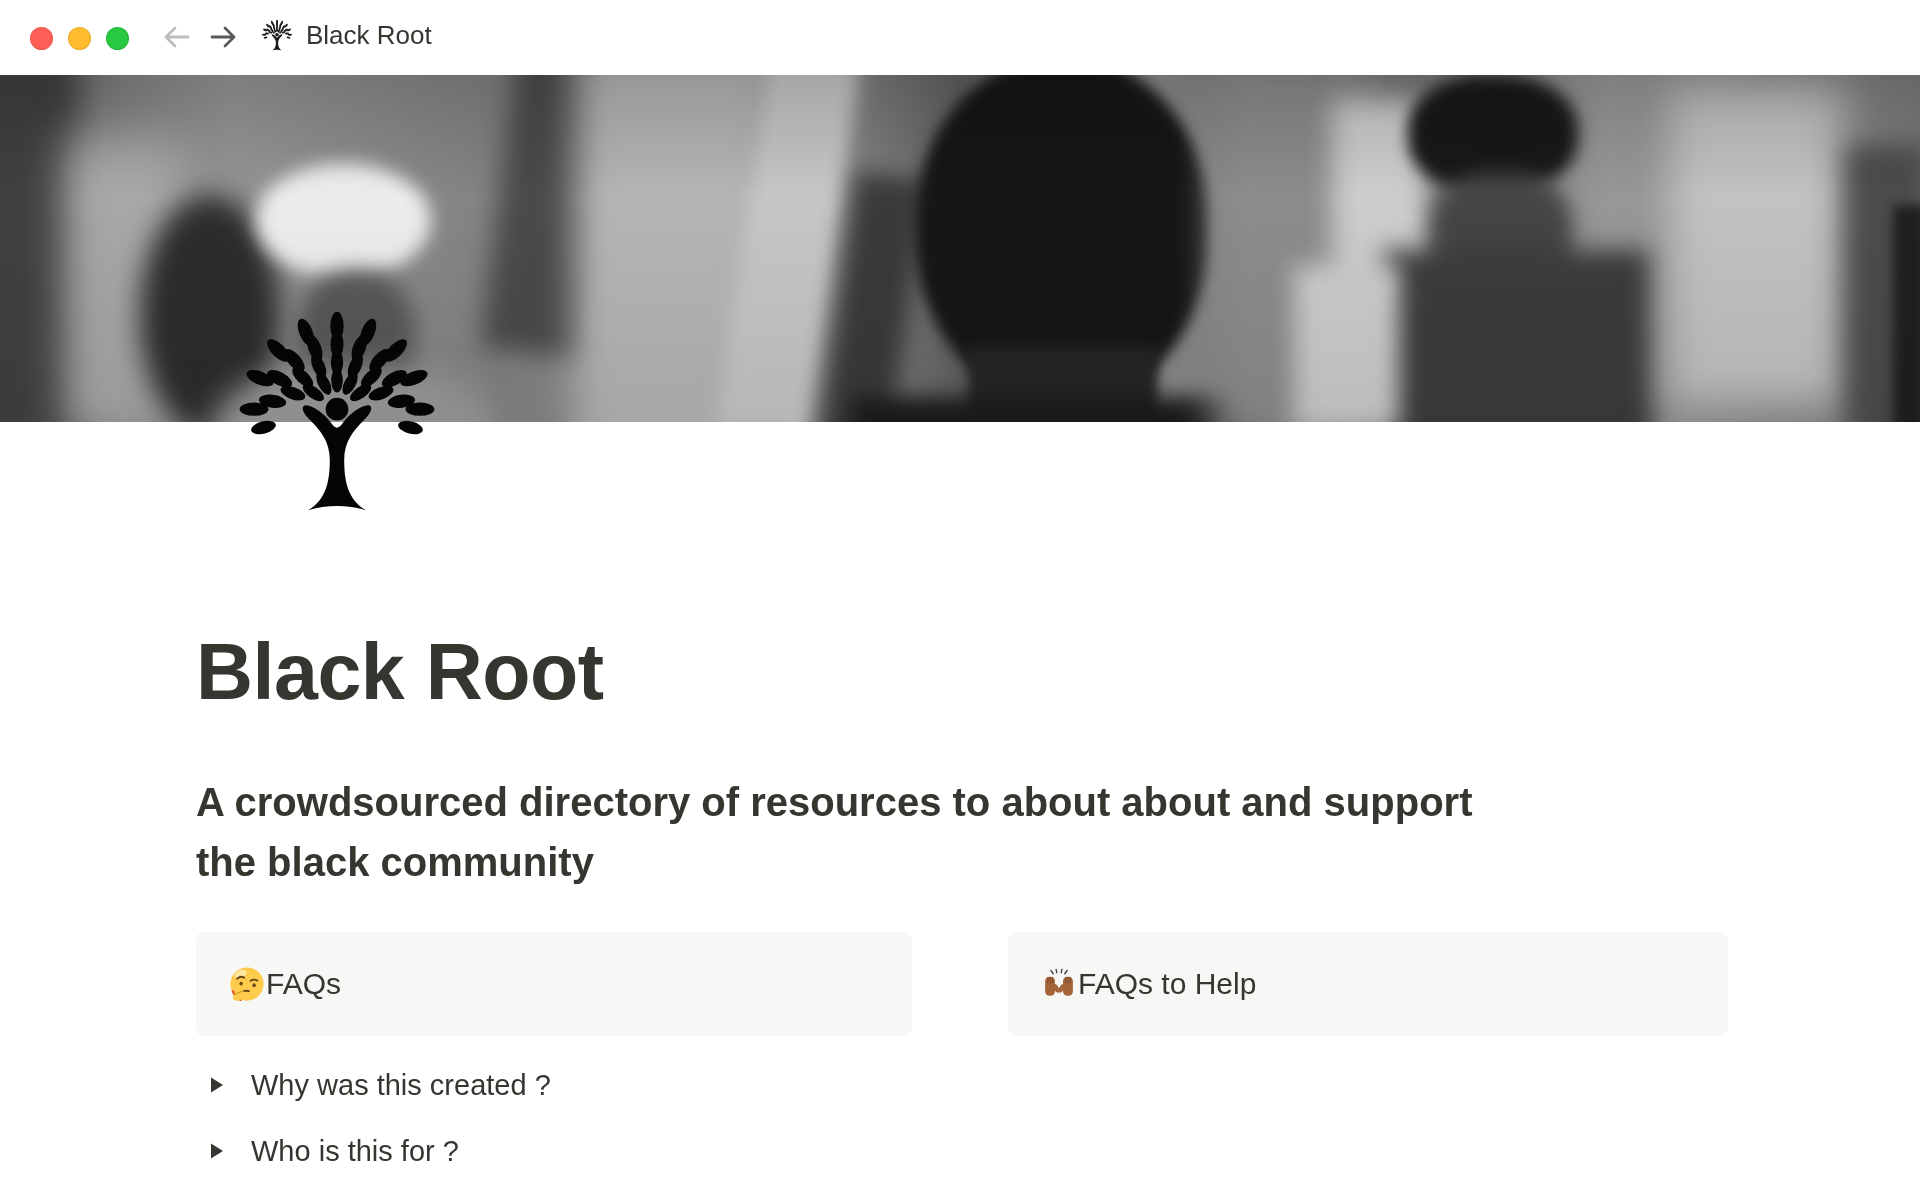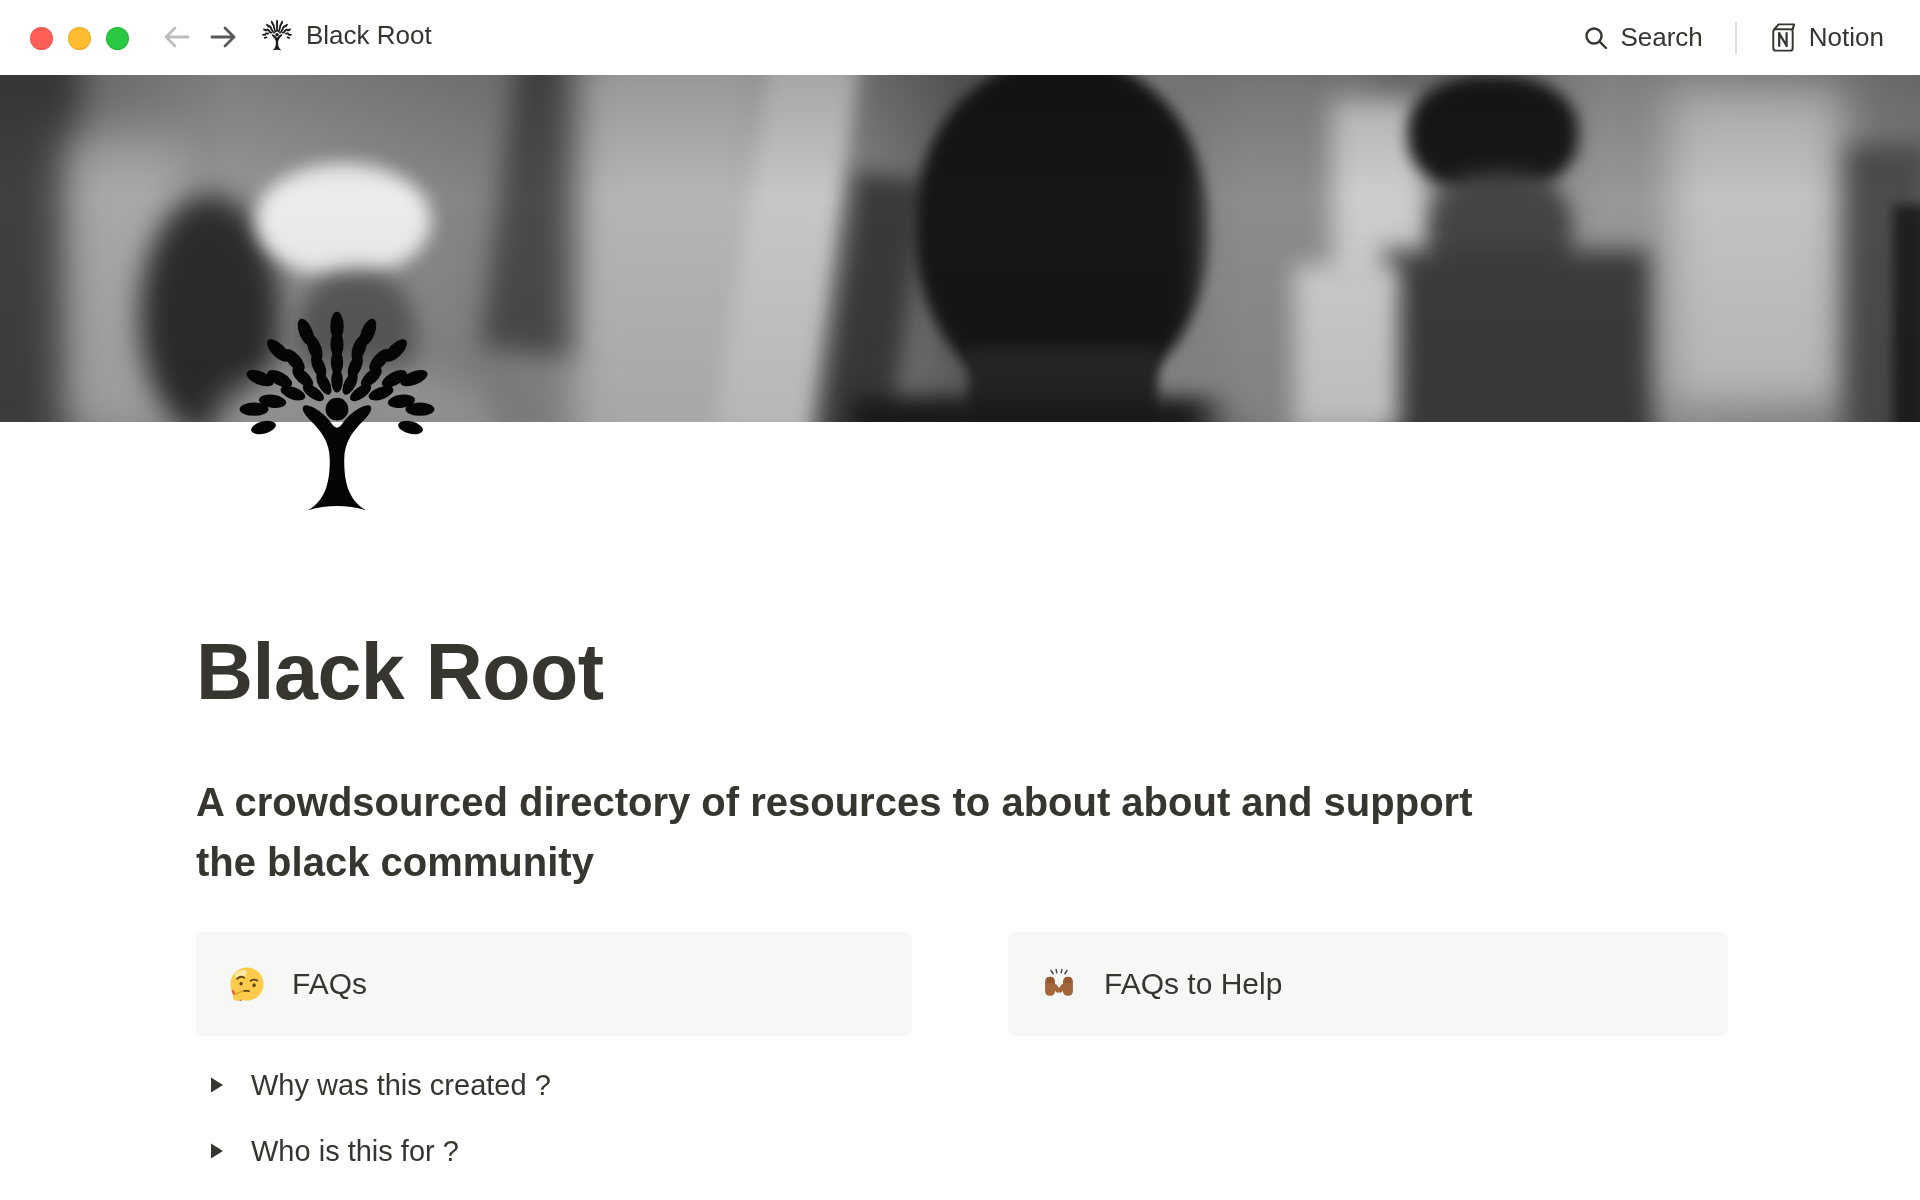--- a/index.html
+++ b/index.html
@@ -43,21 +43,21 @@
 
   
   .content { position: absolute; left: 196px; top: 625px; width: 1532px; z-index: 2; }
   h1 { font-size: 79px; font-weight: 700; letter-spacing: -0.5px; line-height: 1.18;
     color: #37352f; }
   h2 { margin-top: 54px; font-size: 40px; font-weight: 700; line-height: 1.5;
     max-width: 1300px; color: #37352f; }
   .columns { margin-top: 40px; display: flex; gap: 96px; }
   .col-left { width: 716px; } .col-right { width: 720px; }
   .callout { background: #f7f7f6; border-radius: 8px; padding: 33px 32px;
-    display: flex; align-items: center; gap: 26px; }
+    display: flex; align-items: center; }
   .emoji { width: 38px; height: 38px; flex: none; display: inline-flex; }
   .emoji svg { width: 100%; height: 100%; }
   .callout-label { font-size: 30px; font-weight: 500; color: #37352f; }
   .rows { margin-top: 26px; }
   .toggle-row { display: flex; align-items: center; height: 46px; margin-bottom: 20px;
     padding-left: 10px; cursor: pointer; }
   .tri { width: 20px; height: 20px; margin-right: 25px; flex: none; color: #37352f; }
   .toggle-label { font-size: 29px; color: #37352f; }
   .bullet-row { display: flex; align-items: center; height: 46px; margin-bottom: 21px;
     padding-left: 18px; }
@@ -201,39 +201,20 @@
 
     <div class="doc">
       <span class="fav">
         <svg viewBox="0 0 122 122">
             <use href="#treeShape" fill="#1a1a1a"></use>
           </svg>
       </span>
       <span class="doc-title">Black Root</span>
     </div>
 
-    <div class="top-right">
-      <div class="search">
-        <svg viewBox="0 0 28 28" width="28" height="28" fill="none" stroke="#37352f" stroke-width="2.4" stroke-linecap="round">
-            <circle cx="12" cy="12" r="7.5"></circle>
-            <path d="M17.6,17.6 L24,24"></path>
-          </svg>
-        <span>Search</span>
-      </div>
-      <span class="vdiv"></span>
-      <div class="brand">
-        <svg viewBox="0 0 34 34" width="33" height="33" fill="none" stroke="#37352f" stroke-width="2" stroke-linejoin="round">
-          <rect x="7.5" y="8.5" width="20" height="22" rx="2.5"></rect>
-          <path d="M8.5,8.5 L13,3.5 H29 L27.2,8.5"></path>
-          <path d="M29,3.5 L27.5,9" stroke-width="1.6"></path>
-          <path d="M13.6,25.5 V12.8 M13.6,12.8 L21.2,25.5 M21.2,25.5 V12.8" stroke-width="2.3" stroke-linecap="square"></path>
-        </svg>
-        <span>Notion</span>
-      </div>
-    </div>
   </header>
 
   <div class="cover">
     <div class="b" style="left:-40px;top:-30px;width:120px;height:400px;background:#404040;filter:blur(16px)"></div>
     <div class="b" style="left:66px;top:60px;width:120px;height:300px;background:#a8a8a8;filter:blur(22px)"></div>
     <div class="b" style="left:140px;top:120px;width:140px;height:240px;background:#2c2c2c;border-radius:50%;filter:blur(14px)"></div>
     <div class="b" style="left:256px;top:88px;width:175px;height:115px;background:#ececec;border-radius:50%;filter:blur(9px)"></div>
     <div class="b" style="left:296px;top:196px;width:120px;height:135px;background:#585858;border-radius:45%;filter:blur(11px)"></div>
     <div class="b" style="left:215px;top:295px;width:280px;height:130px;background:#9a9a9a;border-radius:40%;filter:blur(16px)"></div>
     <div class="b" style="left:500px;top:-40px;width:110px;height:320px;background:#4a4a4a;filter:blur(13px);transform:rotate(7deg)"></div>

